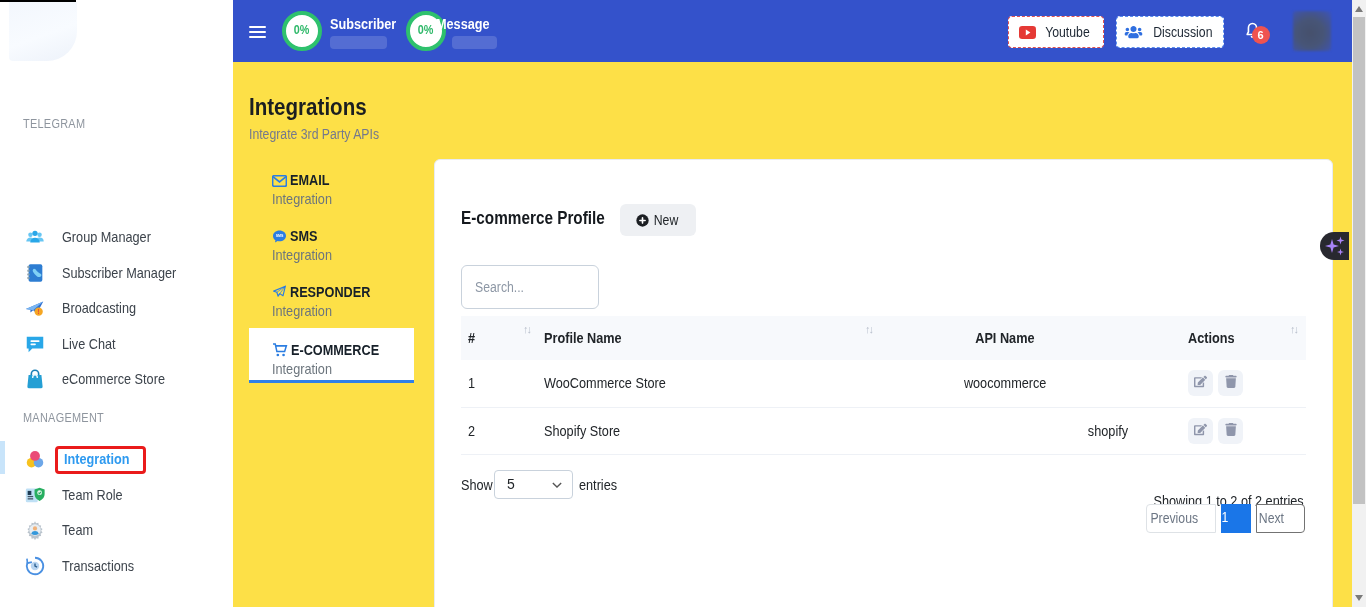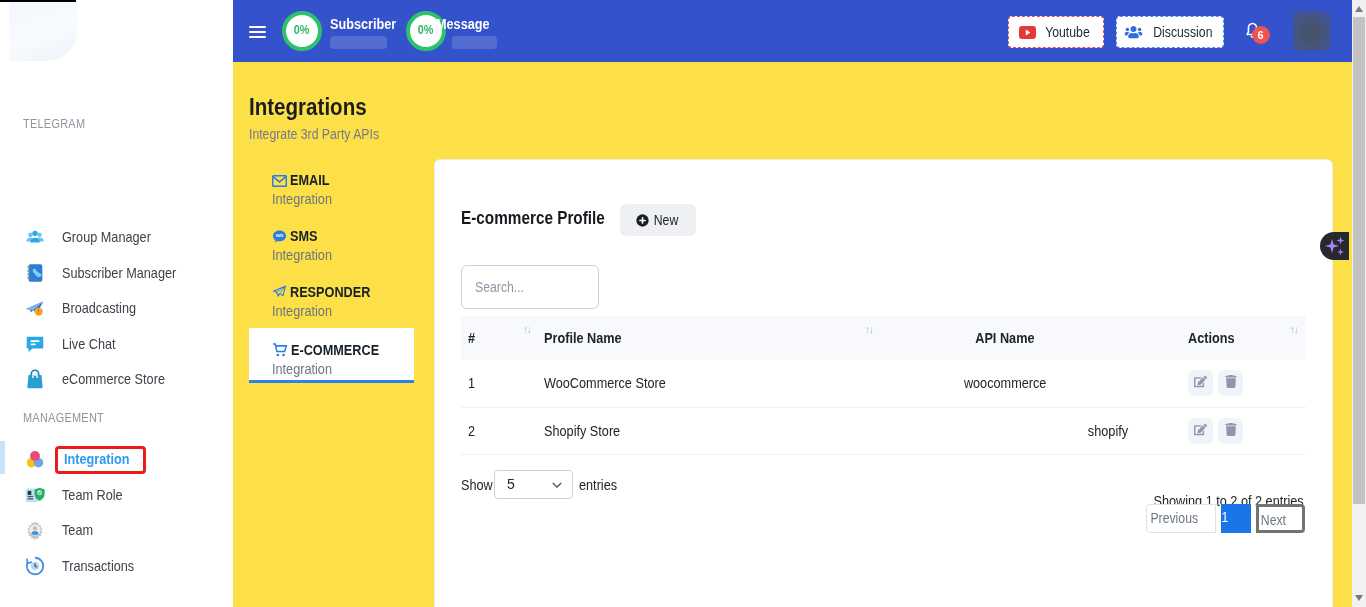--- a/index.html
+++ b/index.html
@@ -289,21 +289,21 @@
     <div id="sel5">5
       <svg width="10" height="6" viewBox="0 0 12 7" style="position:absolute; right:10px; top:11px;">
           <path d="M1 1 L6 6 L11 1" fill="none" stroke="#555" stroke-width="1.6"></path>
         </svg>
     </div>
     <div id="entrieslbl"><span class="t">entries</span></div>
     <div id="showing"><span class="tr">Showing 1 to 2 of 2 entries</span></div>
 
     <div class="pgbtn" style="left:711px; width:70px; border:1px solid #dee2e6; border-radius:4px 0 0 4px; color:#6c7684; background:#fff;"><span class="tc">Previous</span></div>
     <div class="pgbtn" style="left:786px; width:30px; background:#1a76e8; color:#fff;"><span class="tc">1</span></div>
-    <div class="pgbtn" style="left:821px; width:49px; border:3px solid #737373; border-radius:0 4px 4px 0; color:#6c7684; background:#fff;"><span class="tc">Next</span></div>
+    <div class="pgbtn" style="left:821px; width:49px; border:1px solid #737373; border-radius:0 4px 4px 0; color:#6c7684; background:#fff;"><span class="tc">Next</span></div>
   </div>
 </div>
 
 <div id="scrollbar">
   <svg class="abs" style="left:2px; top:5px" width="10" height="8" viewBox="0 0 10 8">
       <path d="M5 1 L9 7 L1 7 Z" fill="#7a7a7a"></path>
     </svg>
   <div id="sthumb"></div>
   <svg class="abs" style="left:2px; top:594px" width="10" height="8" viewBox="0 0 10 8">
       <path d="M5 7 L9 1 L1 1 Z" fill="#7a7a7a"></path>

